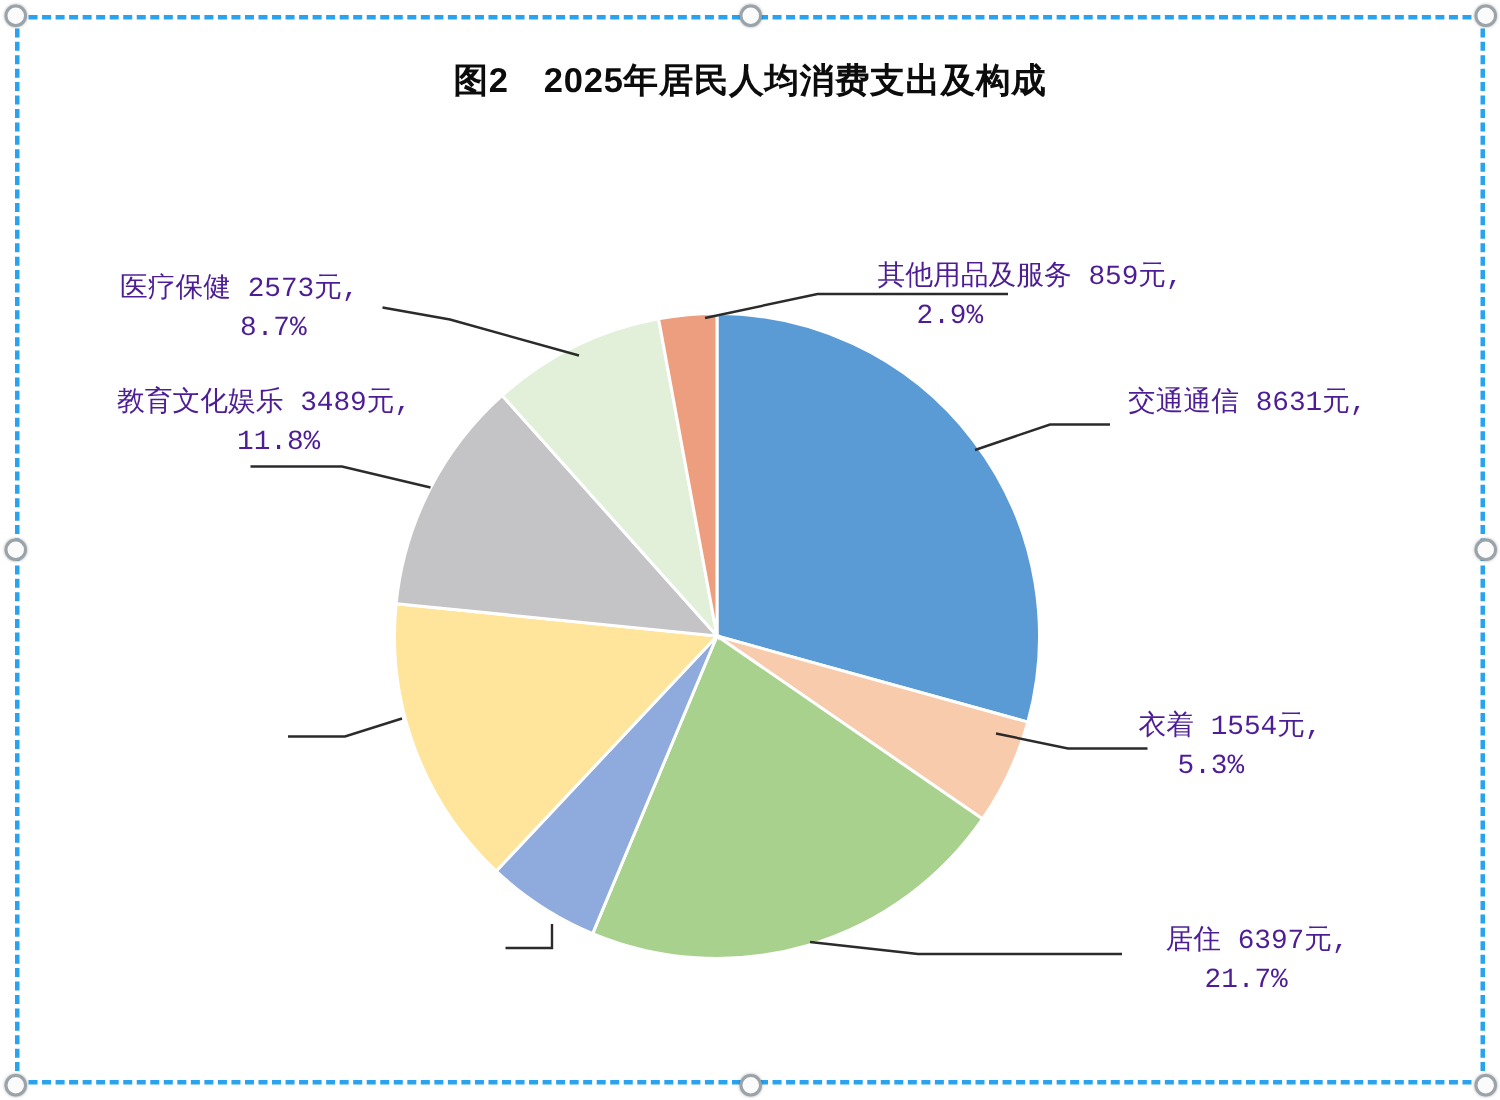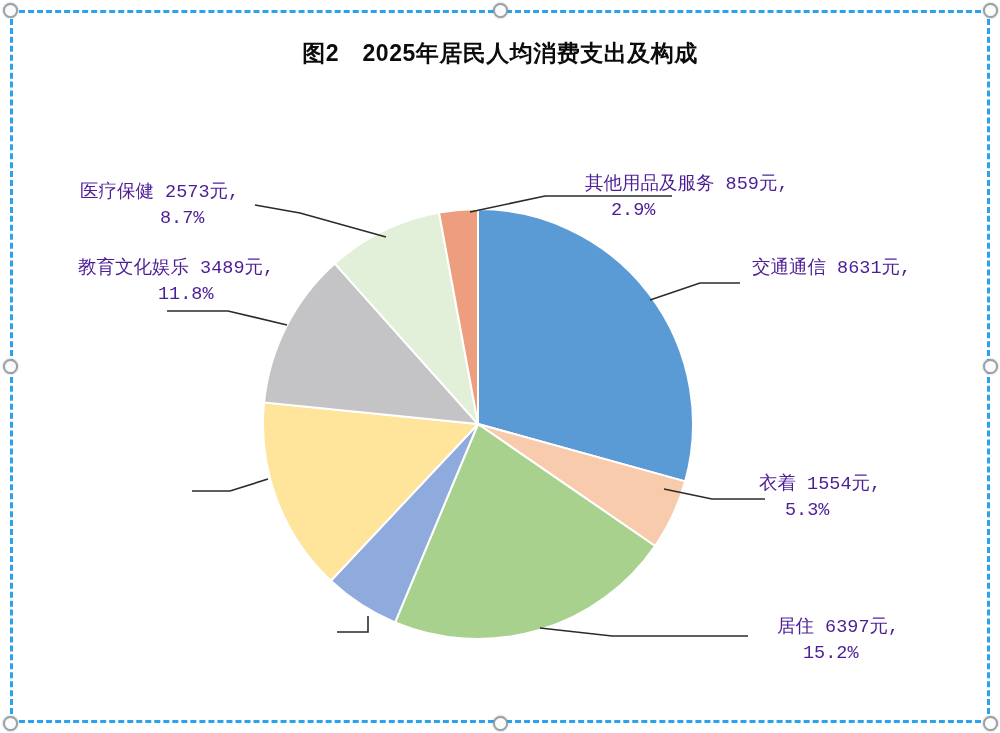--- a/index.html
+++ b/index.html
@@ -129,21 +129,21 @@
     <span class="l1">交通通信 8631元,</span>
   </div>
 
   <div class="lbl right" style="left:731px; top:472px;margin-left:28px;">
     <span class="l1">衣着 1554元,</span>
     <span class="l2">5.3%</span>
   </div>
 
   <div class="lbl right" style="left:777px; top:615px;">
     <span class="l1">居住 6397元,</span>
-    <span class="l2">15.2%</span>
+    <span class="l2">21.7%</span>
   </div>
 
 
 
   <div class="lbl left" style="left:78px; top:256px;">
     <span class="l1">教育文化娱乐 3489元,</span>
     <span class="l2">11.8%</span>
   </div>
 
   <div class="lbl left" style="left:80px; top:180px;">

